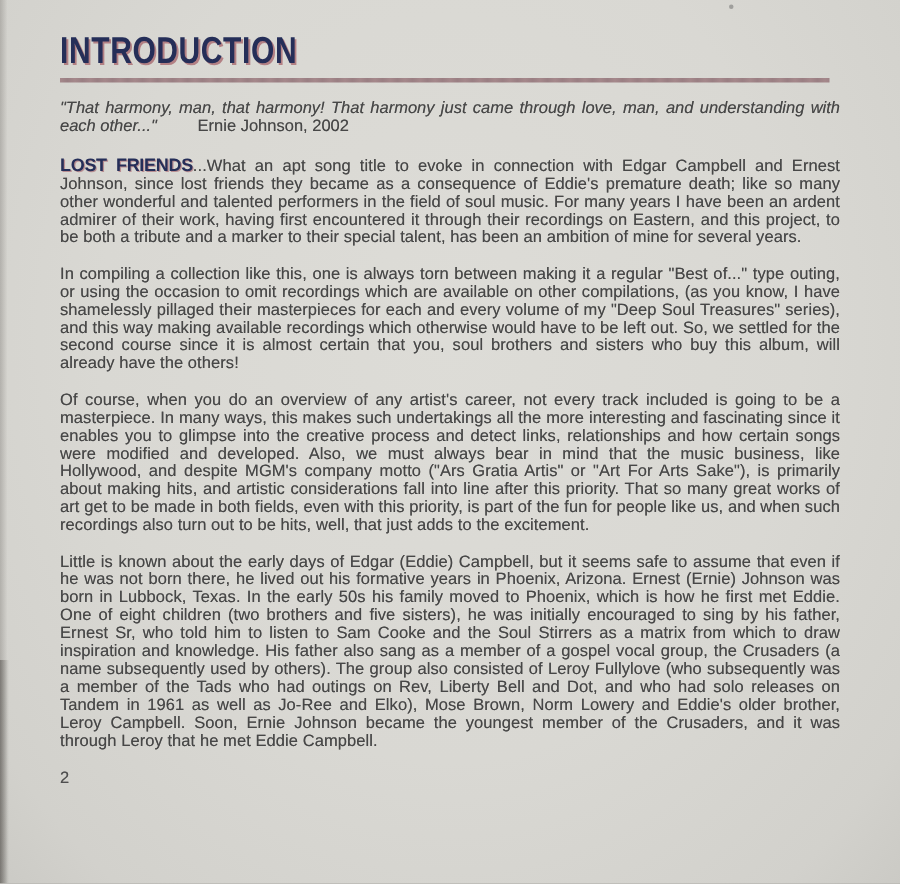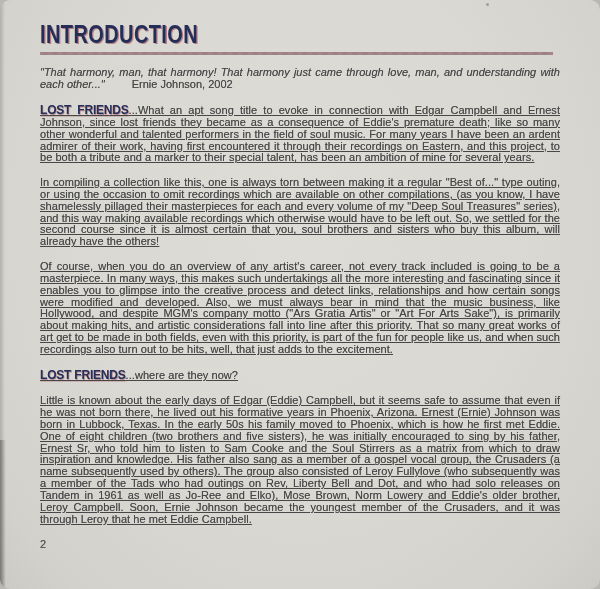--- a/index.html
+++ b/index.html
@@ -10,21 +10,20 @@
   }
   .page {
     position: relative;
     width: 600px;
     height: 589px;
     margin: 0 auto;
     overflow: hidden;
     background:
       radial-gradient(ellipse at 50% 38%,
         #dddcd7 0%, #d9d8d3 55%, #d2d1cc 88%, #cbcac5 100%);
-    border-radius: 10px;
   }
   .scan-edge-left {
     position: absolute;
     left: 0; top: 0;
     width: 5px; height: 100%;
     background: linear-gradient(to right, rgba(55,50,46,0.22), rgba(55,50,46,0));
     pointer-events: none;
   }
   .scan-streak {
     position: absolute;
@@ -76,21 +75,20 @@
   .quote .q-text { font-style: italic; }
   .quote .q-attr { font-style: normal; margin-left: 24px; }
   .body-para {
     margin: 0 0 12.5px 0;
     color: var(--body-text, #474747);
     font-size: 11px;
     line-height: 11.9px;
     text-align: justify;
     letter-spacing: 0.05px;
     text-shadow: 0 0 0.4px rgba(70,70,70,0.65);
-    text-decoration: underline;
   }
   .body-para .lead {
     color: var(--title-navy, #252e58);
     font-weight: 700;
     font-size: 12px;
     letter-spacing: -0.2px;
     text-shadow: 0.8px 0.5px 0 rgba(148,56,68,0.45);
   }
   .subhead { margin-top: 14px; margin-bottom: 13px; text-align: left; }
   .page-number {
@@ -113,19 +111,18 @@
     <div class="title-rule"></div>
 
     <p class="quote"><span class="q-text">"That harmony, man, that harmony! That harmony just came through love, man, and understanding with each other..."</span><span class="q-attr"> Ernie Johnson, 2002</span></p>
 
     <p class="body-para"><span class="lead">LOST FRIENDS</span><span>...What an apt song title to evoke in connection with Edgar Campbell and Ernest Johnson, since lost friends they became as a consequence of Eddie's premature death; like so many other wonderful and talented performers in the field of soul music. For many years I have been an ardent admirer of their work, having first encountered it through their recordings on Eastern, and this project, to be both a tribute and a marker to their special talent, has been an ambition of mine for several years.</span></p>
 
     <p class="body-para"><span>In compiling a collection like this, one is always torn between making it a regular "Best of..." type outing, or using the occasion to omit recordings which are available on other compilations, (as you know, I have shamelessly pillaged their masterpieces for each and every volume of my "Deep Soul Treasures" series), and this way making available recordings which otherwise would have to be left out. So, we settled for the second course since it is almost certain that you, soul brothers and sisters who buy this album, will already have the others!</span></p>
 
     <p class="body-para"><span>Of course, when you do an overview of any artist's career, not every track included is going to be a masterpiece. In many ways, this makes such undertakings all the more interesting and fascinating since it enables you to glimpse into the creative process and detect links, relationships and how certain songs were modified and developed. Also, we must always bear in mind that the music business, like Hollywood, and despite MGM's company motto ("Ars Gratia Artis" or "Art For Arts Sake"), is primarily about making hits, and artistic considerations fall into line after this priority. That so many great works of art get to be made in both fields, even with this priority, is part of the fun for people like us, and when such recordings also turn out to be hits, well, that just adds to the excitement.</span></p>
 
-    <p class="body-para subhead"><span class="lead">LOST FRIENDS</span><span>...where are they now?</span></p>
 
     <p class="body-para"><span>Little is known about the early days of Edgar (Eddie) Campbell, but it seems safe to assume that even if he was not born there, he lived out his formative years in Phoenix, Arizona. Ernest (Ernie) Johnson was born in Lubbock, Texas. In the early 50s his family moved to Phoenix, which is how he first met Eddie. One of eight children (two brothers and five sisters), he was initially encouraged to sing by his father, Ernest Sr, who told him to listen to Sam Cooke and the Soul Stirrers as a matrix from which to draw inspiration and knowledge. His father also sang as a member of a gospel vocal group, the Crusaders (a name subsequently used by others). The group also consisted of Leroy Fullylove (who subsequently was a member of the Tads who had outings on Rev, Liberty Bell and Dot, and who had solo releases on Tandem in 1961 as well as Jo-Ree and Elko), Mose Brown, Norm Lowery and Eddie's older brother, Leroy Campbell. Soon, Ernie Johnson became the youngest member of the Crusaders, and it was through Leroy that he met Eddie Campbell.</span></p>
 
     <div class="page-number">2</div>
   </div>
 </div>
 
 </body></html>

